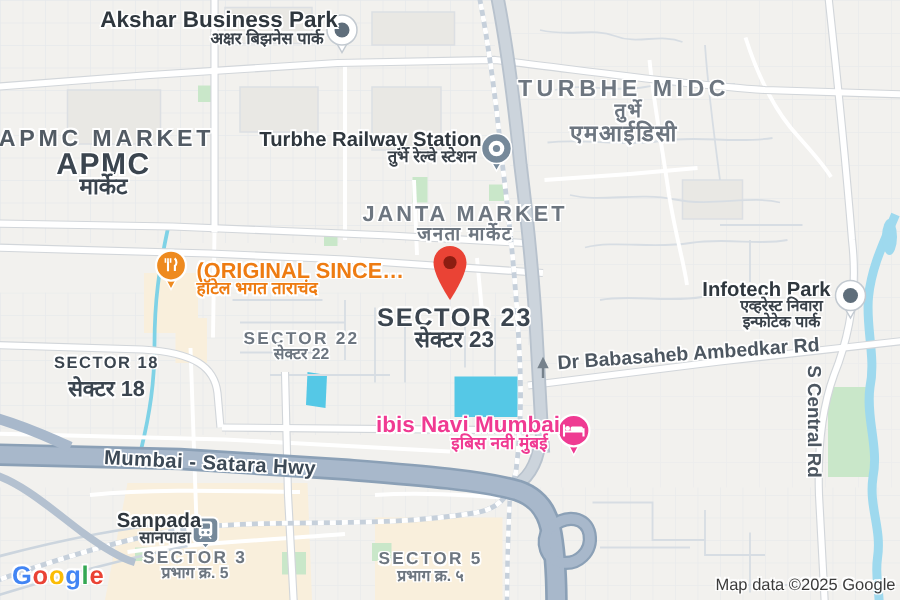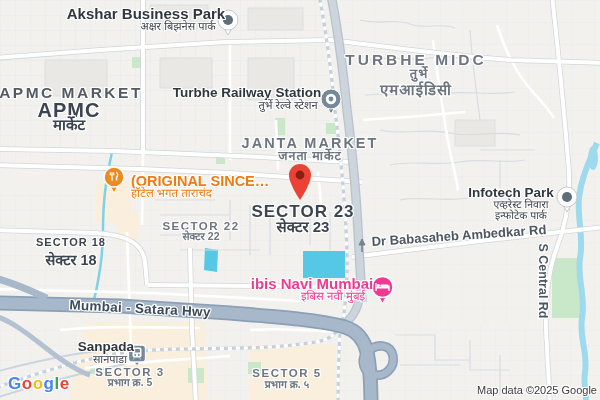--- a/index.html
+++ b/index.html
@@ -4,21 +4,21 @@
 <style>
   html,body{margin:0;padding:0;background:#fff;}
   #map{position:relative;width:600px;height:400px;overflow:hidden;background:#f2f1ee;
        font-family:"Liberation Sans",sans-serif;}
   #map svg.base{position:absolute;left:0;top:0;}
   .lbl{position:absolute;white-space:nowrap;transform:translateX(-50%);line-height:1.06;
        text-shadow:1px 0 0 #fff,-1px 0 0 #fff,0 1px 0 #fff,0 -1px 0 #fff,
                    1px 1px 0 #fff,-1px -1px 0 #fff,1px -1px 0 #fff,-1px 1px 0 #fff;}
   .left{transform:none;}
   .poi{color:#2f373e;font-size:13.5px;font-weight:bold;}
-  .poi-sub{color:#3a424a;font-size:11px;font-weight:normal;}
+  .poi-sub{color:#3a424a;font-size:11px;font-weight:bold;}
   .area-md{color:#6d7680;font-weight:bold;letter-spacing:2px;font-size:13.5px;}
   .area-md-sub{color:#6d7680;font-weight:bold;font-size:12px;letter-spacing:1px;}
   .area-sm{color:#6d7680;font-weight:bold;letter-spacing:1.5px;font-size:11.5px;text-align:center;}
   .area-sm-sub{color:#6d7680;font-weight:bold;font-size:10.5px;}
   .area-lg{color:#3b454f;font-weight:bold;letter-spacing:1px;font-size:17px;}
   .area-lg-sub{color:#3b454f;font-weight:bold;font-size:15px;}
   .orange{color:#ee7c12;}
   .pink{color:#f03a92;}
   .roadlbl{color:#4d5761;font-weight:bold;font-size:13px;}
   .hwylbl{color:#3d4a57;font-weight:bold;font-size:13.5px;letter-spacing:.3px;}

